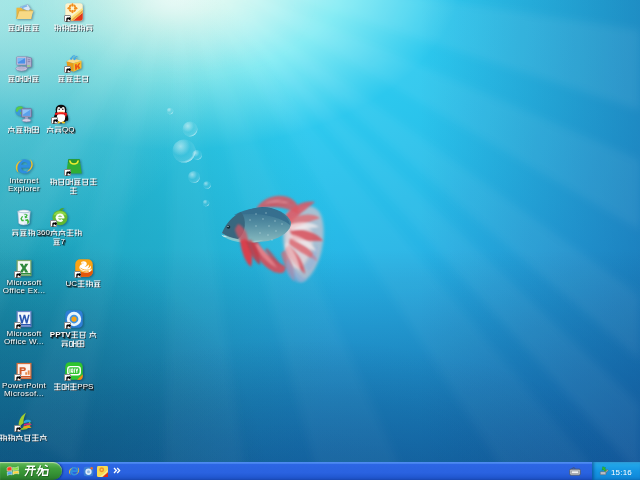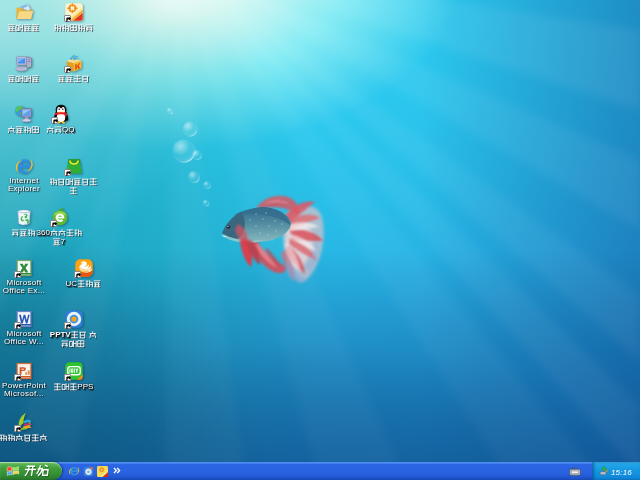--- a/index.html
+++ b/index.html
@@ -10,21 +10,21 @@
 .ico { position:absolute; text-align:center; }
 .ico svg.main { display:block; margin:0 auto; filter:drop-shadow(1px 1.2px 0.8px rgba(10,25,60,0.4)); }
 .lbl { position:absolute; left:50%; transform:translateX(-50%); top:21px; white-space:nowrap;
   font-size:8px; line-height:8px; letter-spacing:0.3px; color:#fff; text-align:center;
   text-shadow: 1px 1px 1px rgba(20,20,20,0.9), 0 0 2px rgba(0,0,0,0.55); }
 .badge { position:absolute; left:calc(50% - 10px); top:13px; width:7px; height:7px; background:#fdfdfd;
   border:1px solid #888; border-radius:1px; }
 .badge svg { position:absolute; left:0; top:0; }
 .lbl svg text { letter-spacing:0; }
 #taskbar { position:absolute; left:0; top:462px; width:640px; height:18px;
-  background:linear-gradient(to bottom,#4f8cf2 0%,#4a87f0 7%,#2c66e4 14%,#2b64e2 35%,#2a62e0 60%,#2259d2 82%,#1d50c4 93%,#1846ae 100%);font-style:italic; }
+  background:linear-gradient(to bottom,#4f8cf2 0%,#4a87f0 7%,#2c66e4 14%,#2b64e2 35%,#2a62e0 60%,#2259d2 82%,#1d50c4 93%,#1846ae 100%); }
 #start { position:absolute; left:0; top:0; width:62px; height:18px; border-radius:0 9px 9px 0;
   background:linear-gradient(to bottom,#7fc56f 0%,#5cb454 10%,#3f9e3c 35%,#379435 60%,#2e8430 85%,#256f28 100%);
   box-shadow: inset 0 1px 1px rgba(255,255,255,0.45), 1px 0 2px rgba(0,20,80,0.6); }
 #ql { position:absolute; left:66px; top:0; height:18px; }
 #tray { position:absolute; left:592px; top:0; width:48px; height:18px;
   background:linear-gradient(to bottom,#3cb4ee 0%,#22a6e8 12%,#1697e4 45%,#118cdc 78%,#0f84d4 100%);
   box-shadow: inset 2px 0 3px rgba(0,40,100,0.45); }
 #tray .time { position:absolute; right:8px; top:5.5px; color:#fff; font-size:8px; letter-spacing:0.2px; }
 </style>
 </head>

